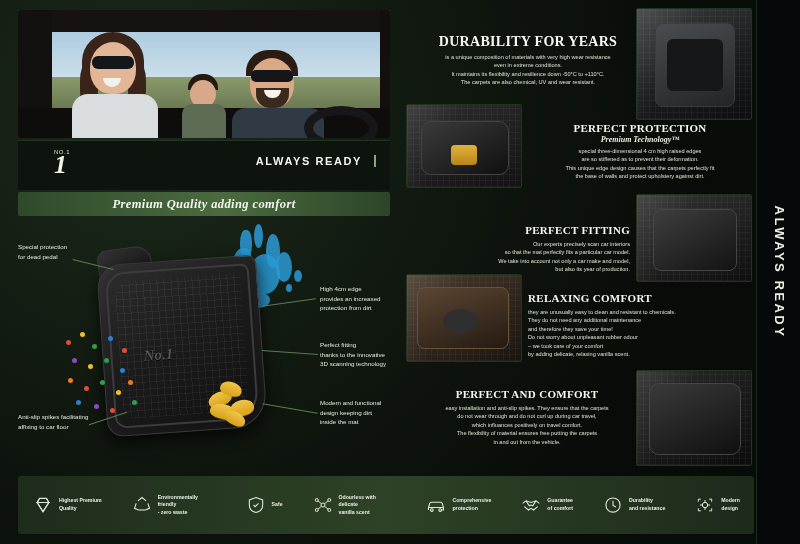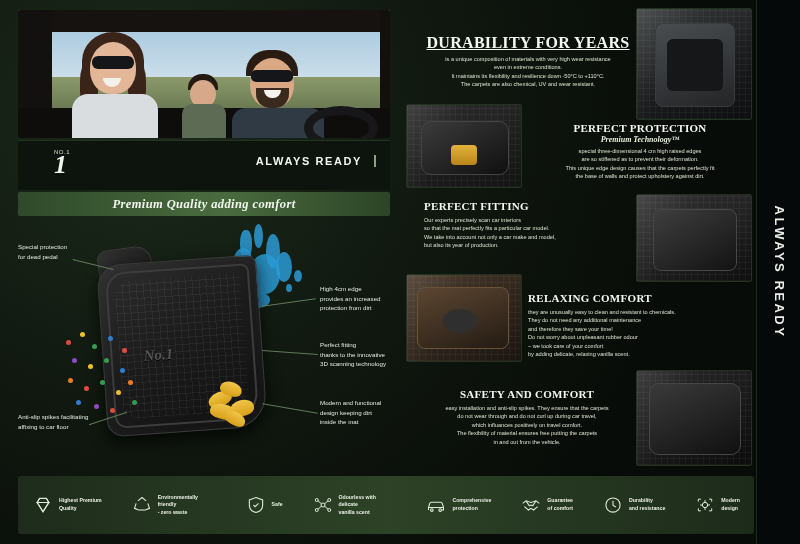--- a/index.html
+++ b/index.html
@@ -337,21 +337,21 @@
 
   <div class="f-photo" style="left:636px;top:8px;width:116px;height:112px;
       background:linear-gradient(155deg,#3a3d3f,#1b1d1e 55%,#0d0e0f);">
     <div class="sheen"></div>
     <div style="position:absolute;left:18px;top:14px;width:80px;height:84px;border-radius:8px;
       background:linear-gradient(160deg,#4a4d50,#232527);border:1px solid #3a3d40;"></div>
     <div style="position:absolute;left:30px;top:30px;width:56px;height:52px;border-radius:6px;
       background:#151719;"></div>
   </div>
   <div class="feature" style="left:420px;top:34px;width:216px;text-align:center;">
-    <div class="f-title" style="font-size:16px;text-decoration:underline;">DURABILITY FOR YEARS</div>
+    <div class="f-title" style="font-size:14px;">DURABILITY FOR YEARS</div>
     <div class="f-body" style="font-size:5.6px;margin-top:3px;white-space:pre-line;">is a unique composition of materials with very high wear resistance
 even in extreme conditions.
 It maintains its flexibility and resilience down -50°C to +110°C.
 The carpets are also chemical, UV and wear resistant.</div>
   </div>
 
   <div class="f-photo" style="left:406px;top:104px;width:116px;height:84px;
       background:linear-gradient(160deg,#2d2d2d,#131313);">
     <div class="sheen"></div>
     <div style="position:absolute;left:14px;top:16px;width:88px;height:54px;border-radius:10px;
@@ -367,21 +367,21 @@
 This unique edge design causes that the carpets perfectly fit
 the base of walls and protect upholstery against dirt.</div>
   </div>
 
   <div class="f-photo" style="left:636px;top:194px;width:116px;height:88px;
       background:linear-gradient(155deg,#343434,#0f0f0f);">
     <div class="sheen"></div>
     <div style="position:absolute;left:16px;top:14px;width:84px;height:62px;border-radius:8px;
       background:linear-gradient(150deg,#3e3e3e,#131313);border:1px solid #474747;"></div>
   </div>
-  <div class="feature" style="left:424px;top:200px;width:206px;text-align:left;">
+  <div class="feature" style="left:424px;top:224px;width:206px;text-align:right;">
     <div class="f-title" style="font-size:11px;">PERFECT FITTING</div>
     <div class="f-body" style="font-size:5.6px;margin-top:4px;white-space:pre-line;">Our experts precisely scan car interiors
 so that the mat perfectly fits a particular car model.
 We take into account not only a car make and model,
 but also its year of production.</div>
   </div>
 
   <div class="f-photo" style="left:406px;top:274px;width:116px;height:88px;
       background:linear-gradient(150deg,#4a3a2c,#1a1410);">
     <div class="sheen"></div>
@@ -400,21 +400,21 @@
 by adding delicate, relaxing vanilla scent.</div>
   </div>
 
   <div class="f-photo" style="left:636px;top:370px;width:116px;height:96px;
       background:linear-gradient(150deg,#2a2a2a,#0c0c0c);">
     <div class="sheen"></div>
     <div style="position:absolute;left:12px;top:12px;width:92px;height:72px;border-radius:10px;
       background:linear-gradient(155deg,#3a3a3a,#101010);border:1px solid #464646;"></div>
   </div>
   <div class="feature" style="left:424px;top:388px;width:206px;text-align:center;">
-    <div class="f-title" style="font-size:11px;">SAFETY AND COMFORT</div>
+    <div class="f-title" style="font-size:11px;">PERFECT AND COMFORT</div>
     <div class="f-body" style="font-size:5.6px;margin-top:4px;white-space:pre-line;">easy installation and anti-slip spikes. They ensure that the carpets
 do not wear through and do not curl up during car travel,
 which influances positively on travel comfort.
 The flexibility of material ensures free putting the carpets
 in and out from the vehicle.</div>
   </div>
 
   <div id="bottom-bar" class="layer">
 
     <div class="bi">

